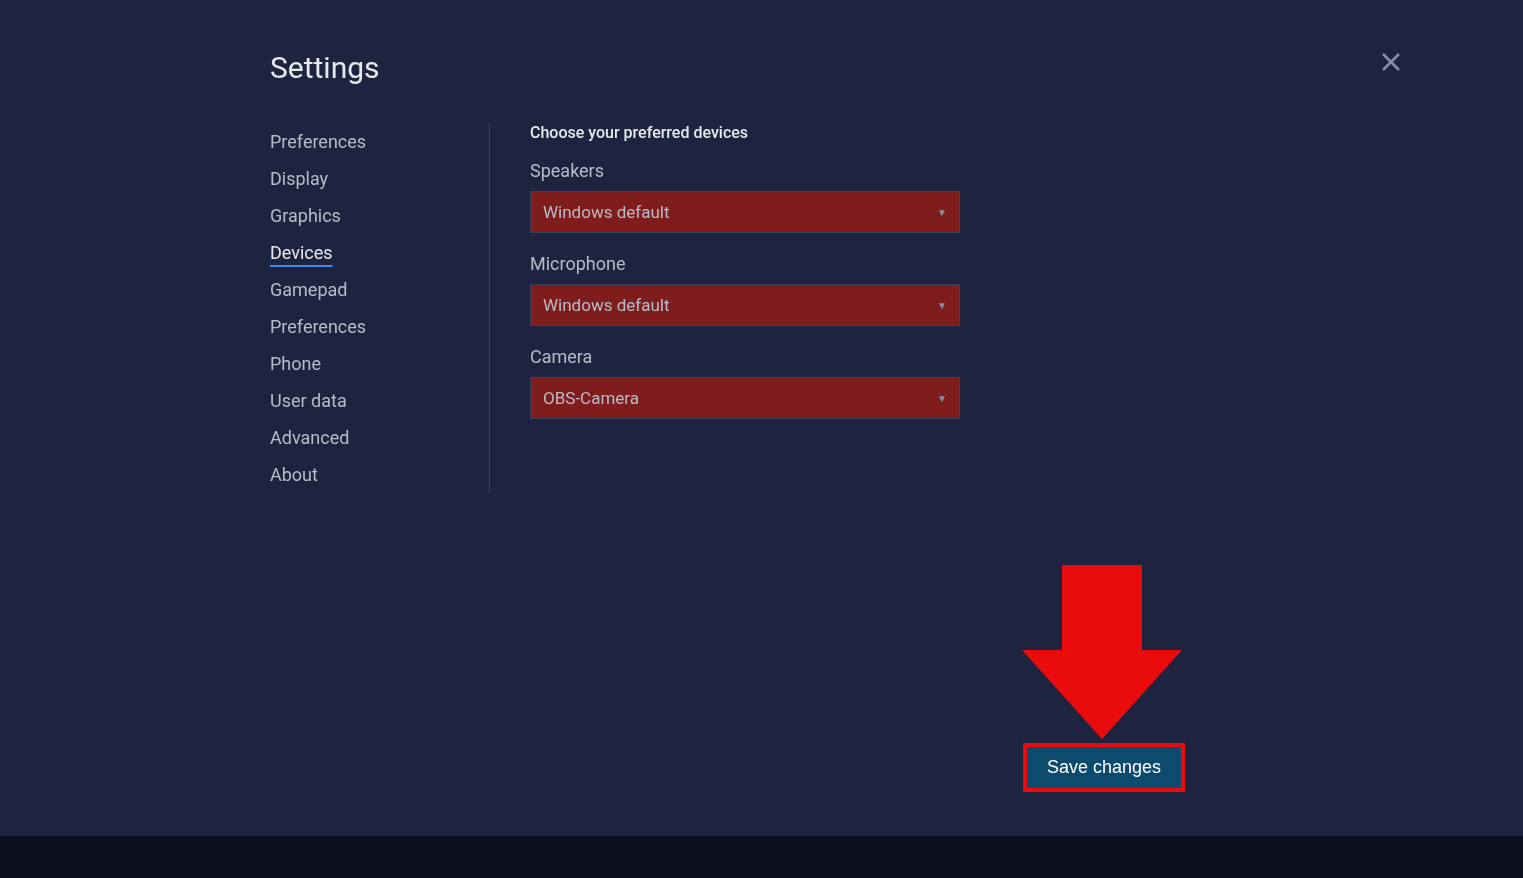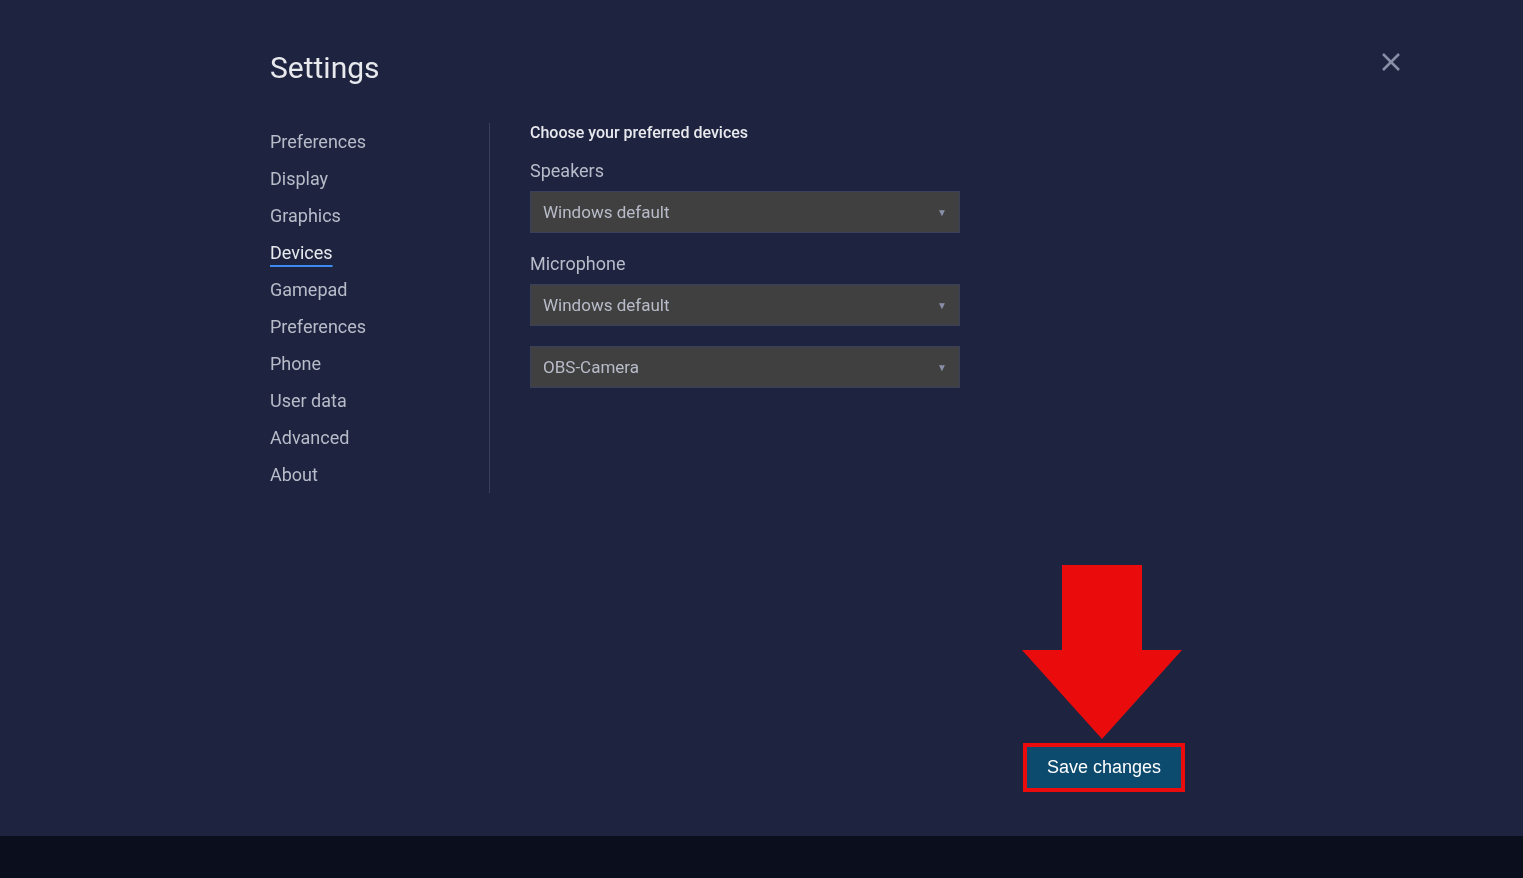--- a/index.html
+++ b/index.html
@@ -75,21 +75,21 @@
     }
     .field-label {
       color: #b8bcc9;
       font-size: 18px;
       margin-bottom: 10px;
       display: block;
     }
     .select {
       width: 430px;
       height: 42px;
-      background: #404040;
+      background: #7f1d1d;
       border: 1px solid #3a3f5c;
       color: #b8bcc9;
       font-size: 17px;
       padding: 0 12px;
       display: flex;
       align-items: center;
       justify-content: space-between;
       cursor: pointer;
     }
     .select-value {
@@ -185,20 +185,21 @@
 
       <div class="field">
         <label class="field-label">Microphone</label>
         <div class="select">
           <span class="select-value">Windows default</span>
           <span class="select-arrow">▼</span>
         </div>
       </div>
 
       <div class="field">
+        <label class="field-label">Camera</label>
         <div class="select">
           <span class="select-value">OBS-Camera</span>
           <span class="select-arrow">▼</span>
         </div>
       </div>
     </div>
   </div>
 </div>
 
 <div class="arrow-annotation">

